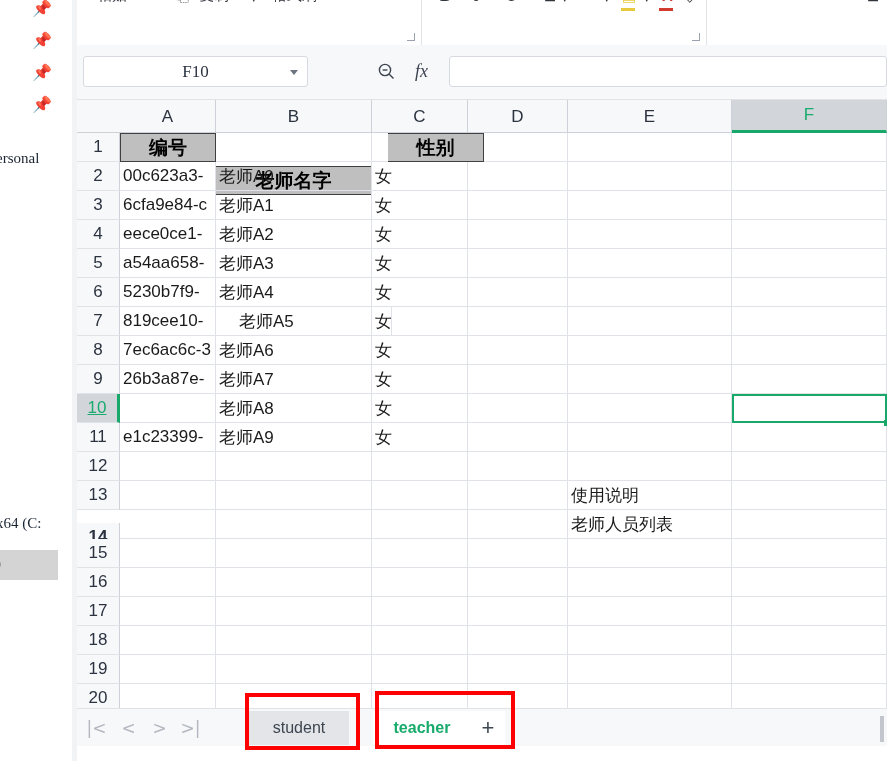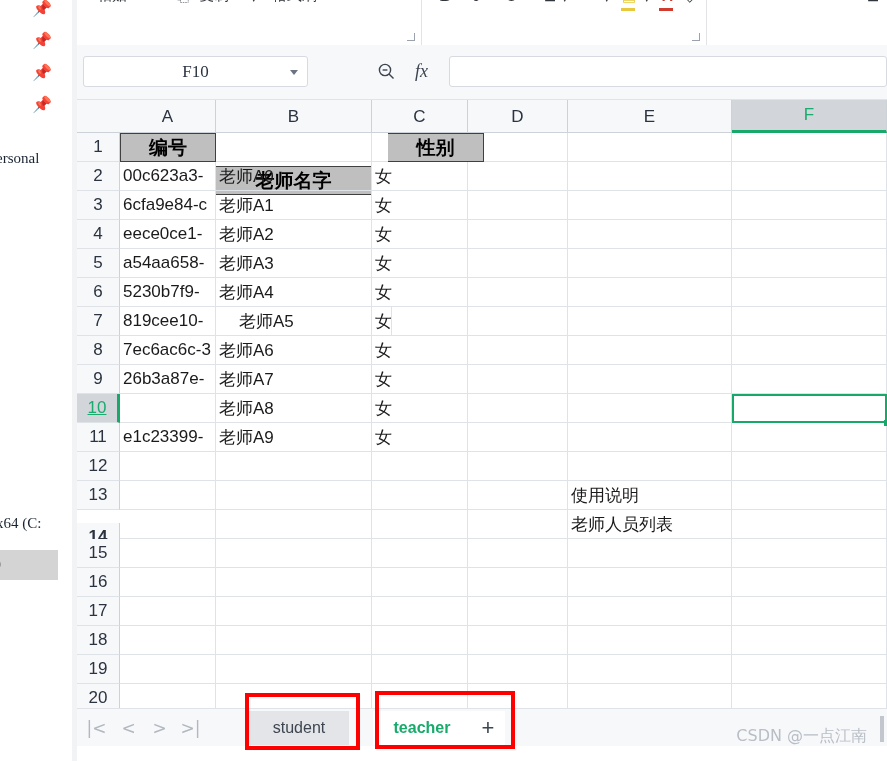--- a/index.html
+++ b/index.html
@@ -489,18 +489,17 @@
       <div class="navbtn" style="left:72px;">&gt;</div>
       <div class="navbtn" style="left:103px;">&gt;|</div>
 
       <div class="sheettab inactive" style="left:172px; width:100px;">student</div>
       <div class="sheettab active" style="left:296px; width:98px;">teacher</div>
       <div class="addtab" style="left:394px;">+</div>
     </div>
 
     <div class="vscroll"></div>
     <div class="statusline"></div>
-    <div class="watermark">CSDN @一点江南</div>
   </div>
 
   <div class="redbox" style="left:245px; top:693px; width:115px; height:57px;"></div>
   <div class="redbox" style="left:375px; top:691px; width:140px; height:58px;"></div>
 </div>
 
 </body></html>

